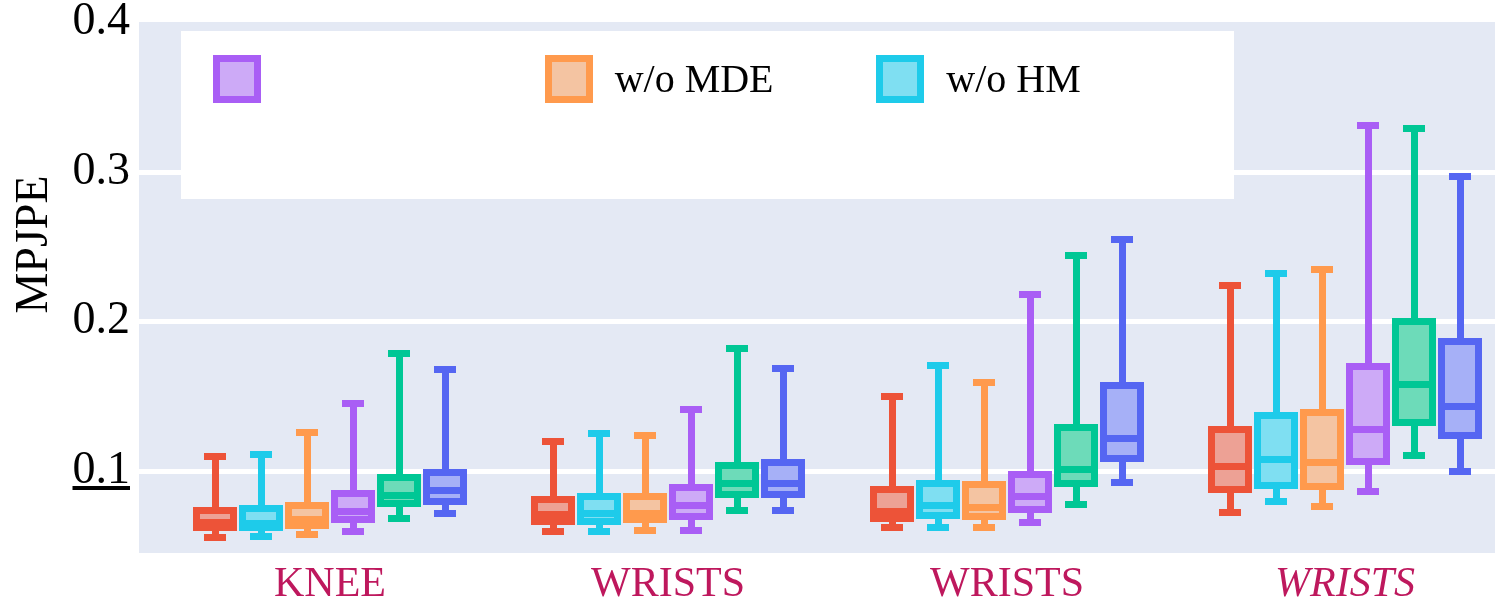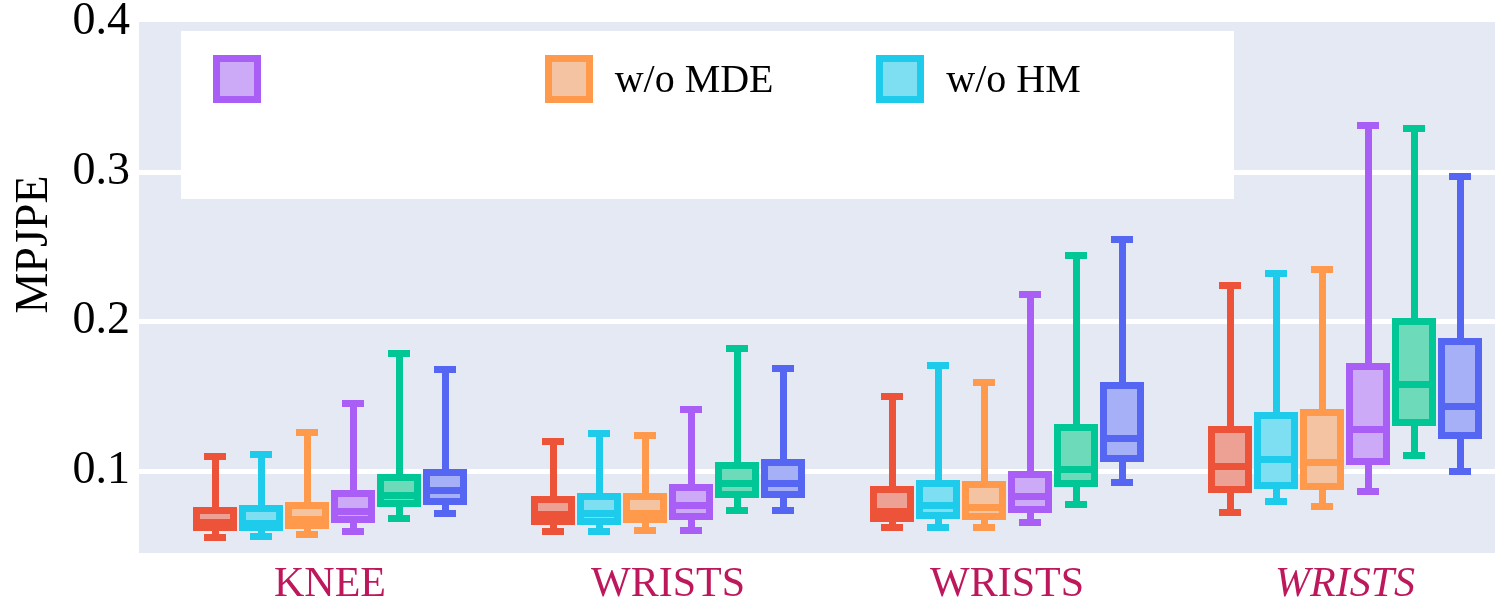--- a/index.html
+++ b/index.html
@@ -89,21 +89,21 @@
   }
 </style>
 </head>
 <body>
 
 <div id="root">
 
   <div id="ylabel">MPJPE</div>
 
   <div id="yticks">
-      <div class="ytick" style="top: 440.732px;">0.1</div>
+      <div class="ytick" style="top: 440.732px; text-decoration: underline;">0.1</div>
       <div class="ytick" style="top: 291.155px;">0.2</div>
       <div class="ytick" style="top: 141.577px;">0.3</div>
       <div class="ytick" style="top: -8px;">0.4</div>
     </div>
 
   <div id="plot">
     <div id="gridlines">
         <div class="gridline" style="top: 446.732px;"></div>
         <div class="gridline" style="top: 297.155px;"></div>
         <div class="gridline" style="top: 147.577px;"></div>

